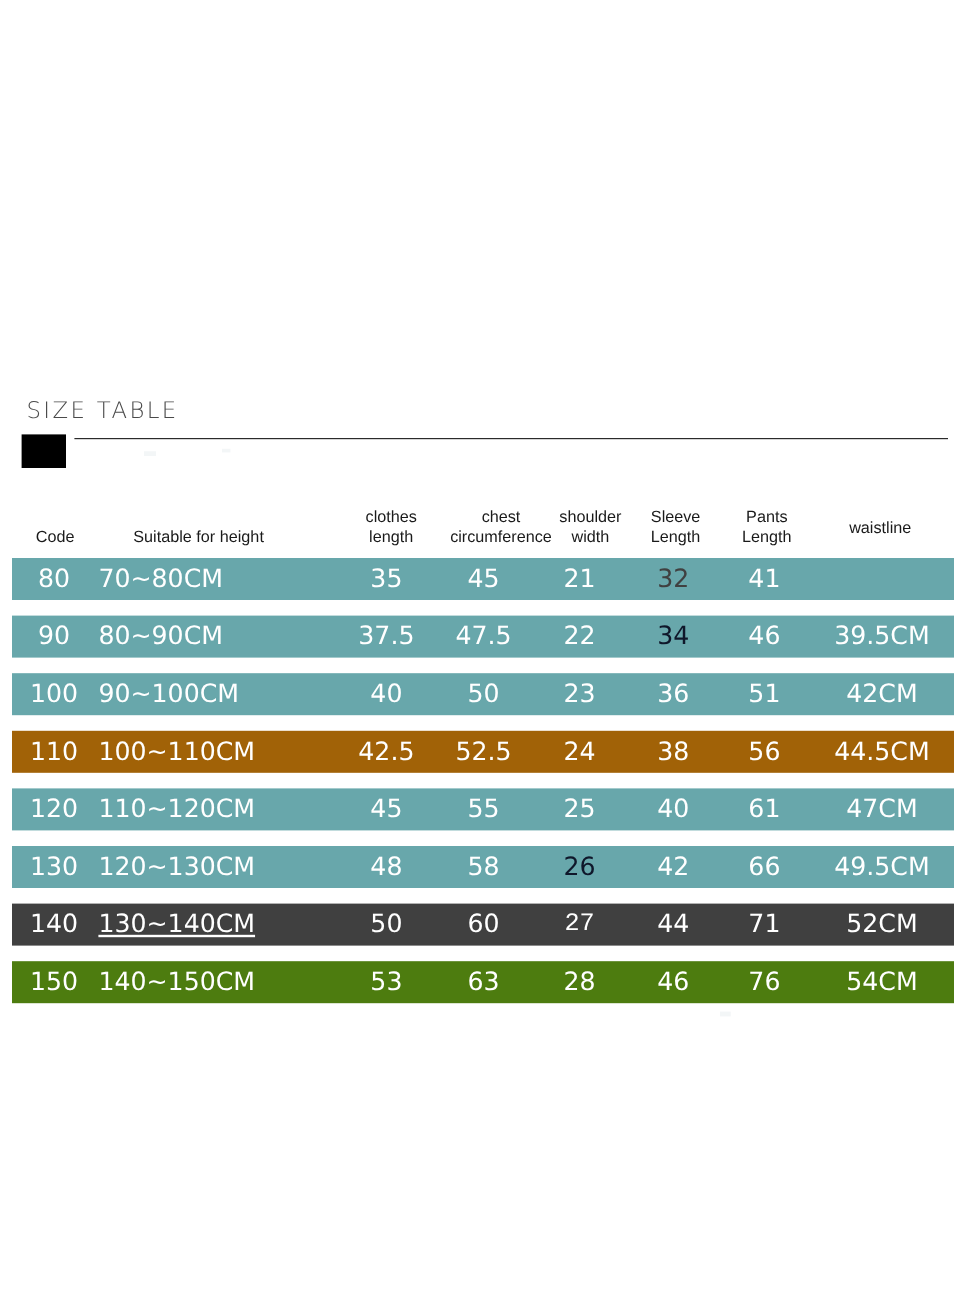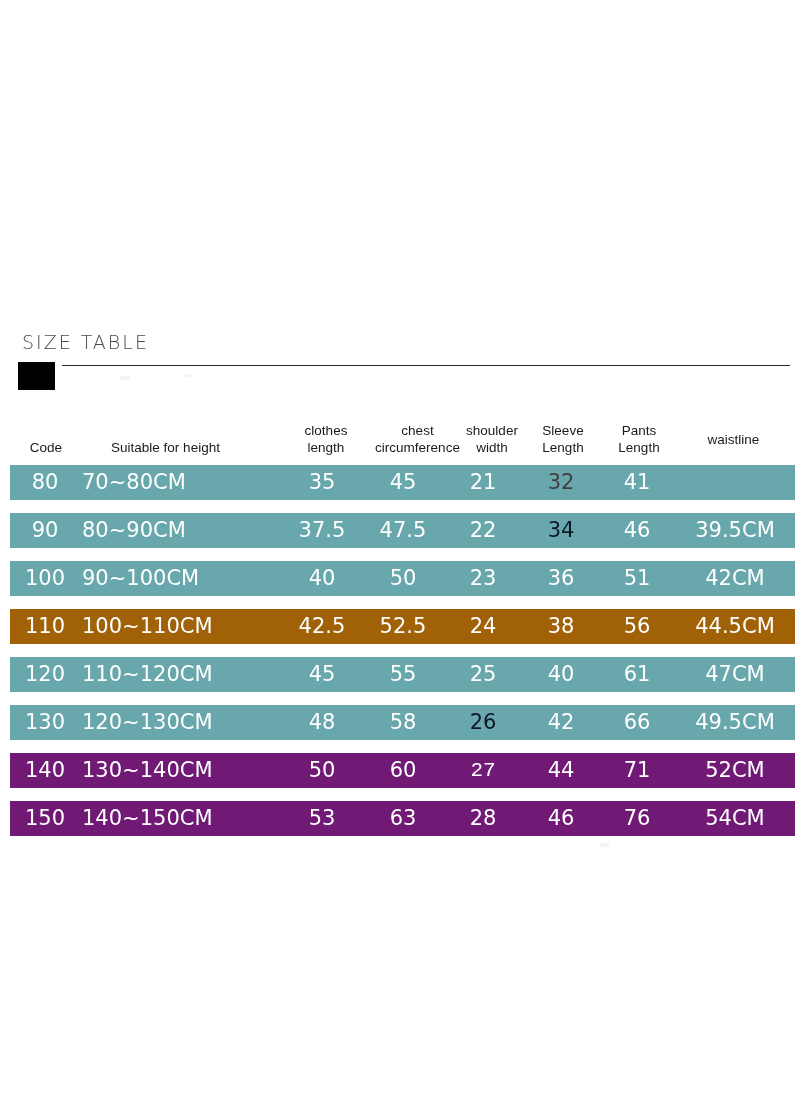--- a/index.html
+++ b/index.html
@@ -246,32 +246,32 @@
         <div class="cell c-code" style="color: rgb(255, 255, 255);">130</div>
         <div class="cell c-height" style="color: rgb(255, 255, 255);">120~130CM</div>
         <div class="cell c-clothes" style="color: rgb(255, 255, 255);">48</div>
         <div class="cell c-chest" style="color: rgb(255, 255, 255);">58</div>
         <div class="cell c-shoulder" style="color: #0f172a;">26</div>
         <div class="cell c-sleeve" style="color: rgb(255, 255, 255);">42</div>
         <div class="cell c-pants" style="color: rgb(255, 255, 255);">66</div>
         <div class="cell c-waist" style="color: rgb(255, 255, 255);">49.5CM</div>
       </div>
 
-      <div class="data-row" style="background: #701a75; padding-left: 19px;">
+      <div class="data-row" style="background: #404040; padding-left: 19px;">
         <div class="cell c-code" style="color: rgb(255, 255, 255);">140</div>
-        <div class="cell c-height" style="color: rgb(255, 255, 255);">130~140CM</div>
+        <div class="cell c-height" style="color: rgb(255, 255, 255); text-decoration: underline;">130~140CM</div>
         <div class="cell c-clothes" style="color: rgb(255, 255, 255);">50</div>
         <div class="cell c-chest" style="color: rgb(255, 255, 255);">60</div>
         <div class="cell c-shoulder" style="color: rgb(255, 255, 255); font-family: Liberation Mono, monospace;">27</div>
         <div class="cell c-sleeve" style="color: rgb(255, 255, 255);">44</div>
         <div class="cell c-pants" style="color: rgb(255, 255, 255);">71</div>
         <div class="cell c-waist" style="color: rgb(255, 255, 255);">52CM</div>
       </div>
 
-      <div class="data-row" style="background: #701a75;">
+      <div class="data-row" style="background: #4d7c0f;">
         <div class="cell c-code" style="color: rgb(255, 255, 255);">150</div>
         <div class="cell c-height" style="color: rgb(255, 255, 255);">140~150CM</div>
         <div class="cell c-clothes" style="color: rgb(255, 255, 255);">53</div>
         <div class="cell c-chest" style="color: rgb(255, 255, 255);">63</div>
         <div class="cell c-shoulder" style="color: rgb(255, 255, 255);">28</div>
         <div class="cell c-sleeve" style="color: rgb(255, 255, 255);">46</div>
         <div class="cell c-pants" style="color: rgb(255, 255, 255);">76</div>
         <div class="cell c-waist" style="color: rgb(255, 255, 255);">54CM</div>
       </div>
 

